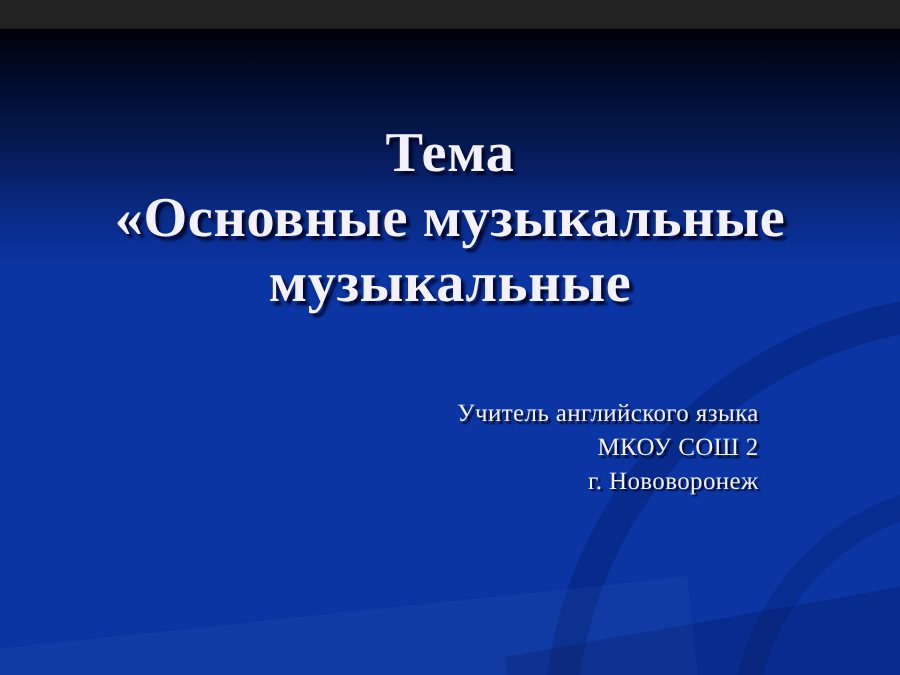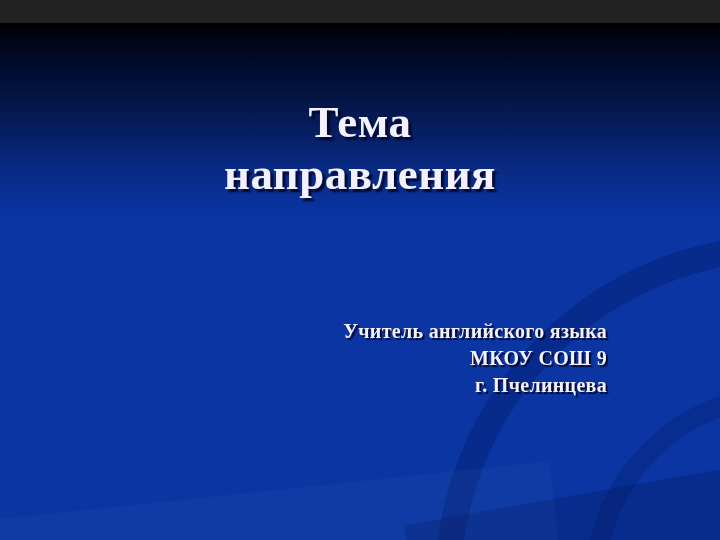--- a/index.html
+++ b/index.html
@@ -87,21 +87,21 @@
   }
 
   .subtitle-block {
     position: absolute;
     right: 113px;
     top: 295px;
     text-align: right;
     color: #f2f1fd;
     font-size: 20px;
     line-height: 27px;
-    font-weight: bold;
+    font-weight: normal;
     text-shadow: 2px 2px 1px rgba(2, 6, 40, 0.9);
     letter-spacing: 0.3px;
   }
 
   .title-line, .subtitle-line {
     white-space: nowrap;
   }
 </style>
 </head>
 <body>
@@ -110,22 +110,23 @@
 
   <div class="decor">
     <div class="ring ring-outer"></div>
     <div class="ring ring-inner"></div>
     <div class="corner-band"></div>
     <div class="sheen-band"></div>
   </div>
 
   <div class="title-block">
     <div class="title-line">Тема</div>
-    <div class="title-line">направления</div>
+    <div class="title-line">«Основные музыкальные</div>
+    <div class="title-line">музыкальные</div>
   </div>
 
   <div class="subtitle-block">
     <div class="subtitle-line">Учитель английского языка</div>
-    <div class="subtitle-line">МКОУ СОШ 9</div>
-    <div class="subtitle-line">г. Пчелинцева</div>
+    <div class="subtitle-line">МКОУ СОШ 2</div>
+    <div class="subtitle-line">г. Нововоронеж</div>
   </div>
 
 </div>
 
 </body></html>

